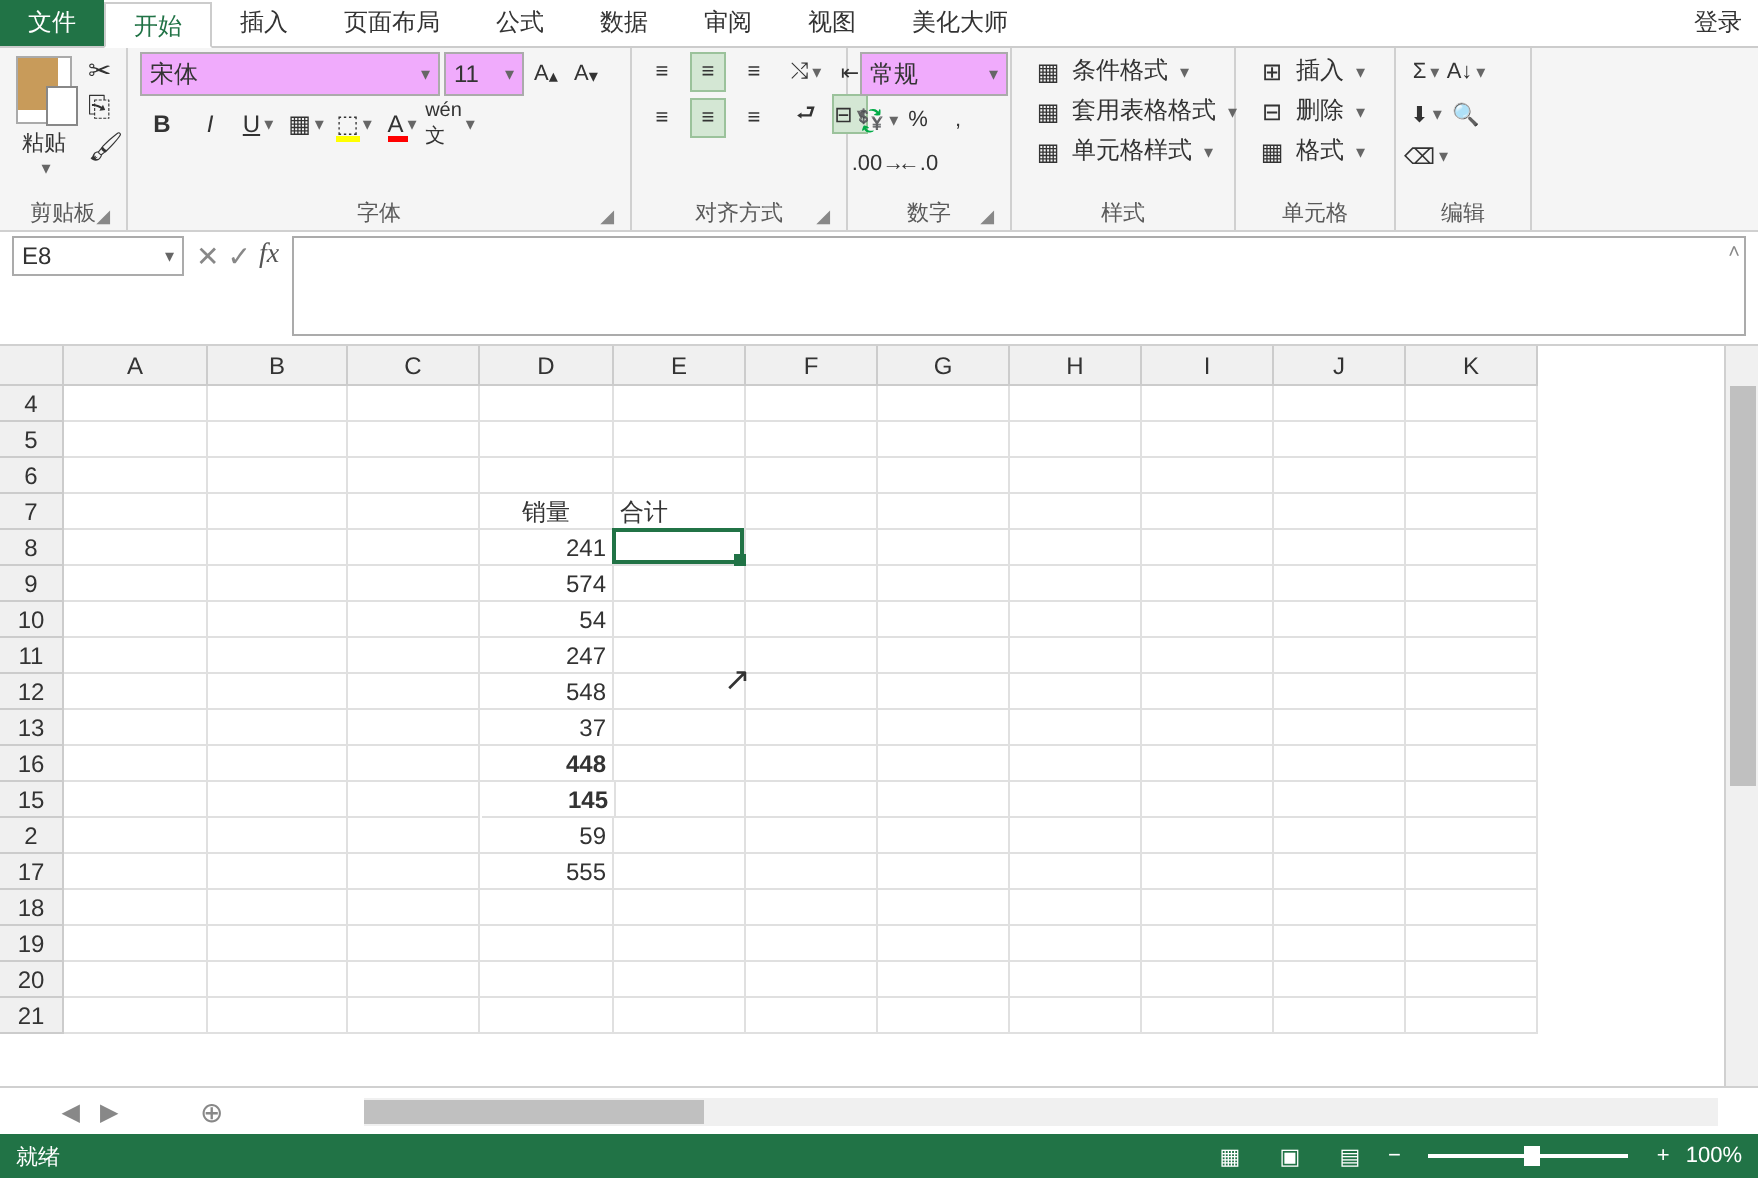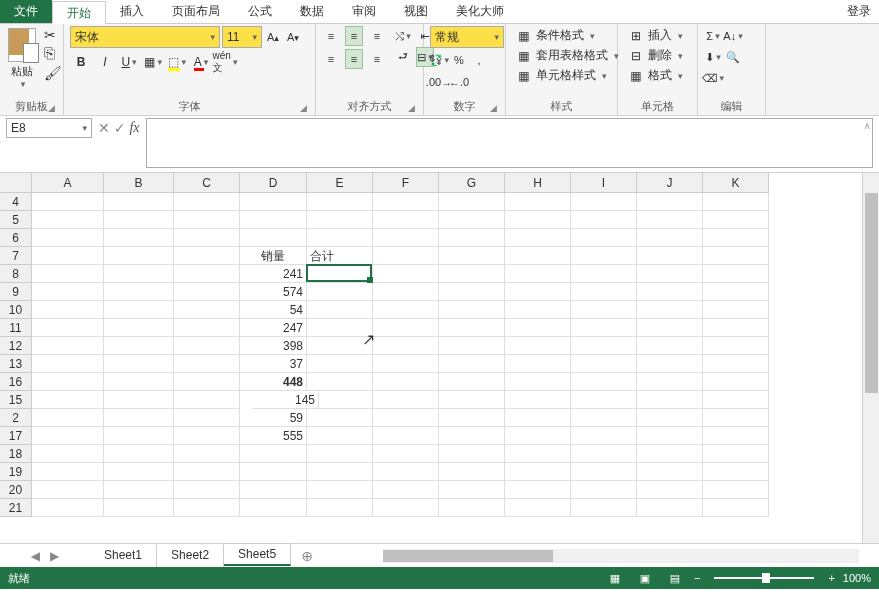--- a/index.html
+++ b/index.html
@@ -16,21 +16,21 @@
 .group-body { flex: 1; display: flex; align-items: flex-start; }
 .group-label { text-align: center; font-size: 11px; color: #5a5a5a; padding: 2px 0 1px 0; position: relative; }
 .group-label .launcher { position: absolute; right: 2px; bottom: 2px; font-size: 9px; color: #888; cursor: pointer; }
 
 .clip-big { display: flex; flex-direction: column; align-items: center; padding: 2px 2px 0 2px; }
 .clip-side { display: flex; flex-direction: column; justify-content: space-around; height: 56px; margin-left: 2px; }
 .clip-side span { font-size: 14px; padding: 1px 4px; cursor: pointer; }
 
 .font-ctrl { display: flex; flex-direction: column; gap: 3px; }
 .row { display: flex; align-items: center; gap: 2px; }
-.combo { border: 1px solid #ababab; background: #fde047; height: 22px; display: flex; align-items: center; padding: 0 4px; font-size: 12px; }
+.combo { border: 1px solid #ababab; background: #f0abfc; height: 22px; display: flex; align-items: center; padding: 0 4px; font-size: 12px; }
 .combo .dd { margin-left: auto; font-size: 9px; color: #666; }
 .btn-ico { width: 22px; height: 22px; display: inline-flex; align-items: center; justify-content: center; cursor: pointer; font-size: 12px; border: 1px solid transparent; }
 .btn-ico.sm { width: 18px; height: 20px; font-size: 11px; }
 .btn-ico.selected { background: #d4e7d4; border-color: #9bc29b; }
 
 .align-grid { display: grid; grid-template-columns: repeat(3, 22px); grid-template-rows: repeat(2, 22px); gap: 1px; }
 .align-extra { display: flex; flex-direction: column; gap: 1px; margin-left: 4px; }
 
 .num-ctrl { display: flex; flex-direction: column; gap: 2px; }
 
@@ -403,21 +403,21 @@
       <div class="cell" style="left: 275px; top: 126px; width: 66px;"></div>
       <div class="cell" style="left: 341px; top: 126px; width: 66px;"></div>
       <div class="cell" style="left: 407px; top: 126px; width: 66px;"></div>
       <div class="cell" style="left: 473px; top: 126px; width: 66px;"></div>
       <div class="cell" style="left: 539px; top: 126px; width: 66px;"></div>
       <div class="cell" style="left: 605px; top: 126px; width: 66px;"></div>
       <div class="cell" style="left: 671px; top: 126px; width: 66px;"></div>
       <div class="cell" style="left: 0px; top: 144px; width: 72px;"></div>
       <div class="cell" style="left: 72px; top: 144px; width: 70px;"></div>
       <div class="cell" style="left: 142px; top: 144px; width: 66px;"></div>
-      <div class="cell num" style="left: 208px; top: 144px; width: 67px;">398</div>
+      <div class="cell num" style="left: 208px; top: 144px; width: 67px;">548</div>
       <div class="cell" style="left: 275px; top: 144px; width: 66px;"></div>
       <div class="cell" style="left: 341px; top: 144px; width: 66px;"></div>
       <div class="cell" style="left: 407px; top: 144px; width: 66px;"></div>
       <div class="cell" style="left: 473px; top: 144px; width: 66px;"></div>
       <div class="cell" style="left: 539px; top: 144px; width: 66px;"></div>
       <div class="cell" style="left: 605px; top: 144px; width: 66px;"></div>
       <div class="cell" style="left: 671px; top: 144px; width: 66px;"></div>
       <div class="cell" style="left: 0px; top: 162px; width: 72px;"></div>
       <div class="cell" style="left: 72px; top: 162px; width: 70px;"></div>
       <div class="cell" style="left: 142px; top: 162px; width: 66px;"></div>
@@ -436,21 +436,21 @@
       <div class="cell" style="left: 275px; top: 180px; width: 66px;"></div>
       <div class="cell" style="left: 341px; top: 180px; width: 66px;"></div>
       <div class="cell" style="left: 407px; top: 180px; width: 66px;"></div>
       <div class="cell" style="left: 473px; top: 180px; width: 66px;"></div>
       <div class="cell" style="left: 539px; top: 180px; width: 66px;"></div>
       <div class="cell" style="left: 605px; top: 180px; width: 66px;"></div>
       <div class="cell" style="left: 671px; top: 180px; width: 66px;"></div>
       <div class="cell" style="left: 0px; top: 198px; width: 72px;"></div>
       <div class="cell" style="left: 72px; top: 198px; width: 70px;"></div>
       <div class="cell" style="left: 142px; top: 198px; width: 66px;"></div>
-      <div class="cell num" style="left: 220px; top: 198px; width: 67px;">145</div>
+      <div class="cell num" style="left: 209px; top: 198px; width: 67px; font-weight: bold;">145</div>
       <div class="cell" style="left: 275px; top: 198px; width: 66px;"></div>
       <div class="cell" style="left: 341px; top: 198px; width: 66px;"></div>
       <div class="cell" style="left: 407px; top: 198px; width: 66px;"></div>
       <div class="cell" style="left: 473px; top: 198px; width: 66px;"></div>
       <div class="cell" style="left: 539px; top: 198px; width: 66px;"></div>
       <div class="cell" style="left: 605px; top: 198px; width: 66px;"></div>
       <div class="cell" style="left: 671px; top: 198px; width: 66px;"></div>
       <div class="cell" style="left: 0px; top: 216px; width: 72px;"></div>
       <div class="cell" style="left: 72px; top: 216px; width: 70px;"></div>
       <div class="cell" style="left: 142px; top: 216px; width: 66px;"></div>
@@ -525,25 +525,20 @@
       <div class="thumb"></div>
     </div>
 <div class="cursor" style="left: 362px; top: 157px; transform: scaleX(-1);">↖</div>
   </div>
 
 <div class="sheettabs">
   <div class="nav-arrows">
       <span>◀</span>
       <span>▶</span>
     </div>
-  <div id="sheet-tabs" style="display:flex">
-      <div class="stab">Sheet1</div>
-      <div class="stab">Sheet2</div>
-      <div class="stab active">Sheet5</div>
-    </div>
   <div class="newsheet">⊕</div>
   <div class="hscroll">
       <div class="thumb"></div>
     </div>
 </div>
 
 <div class="status">
   <span>就绪</span>
   <div class="right">
     <span class="view-btn">▦</span>

